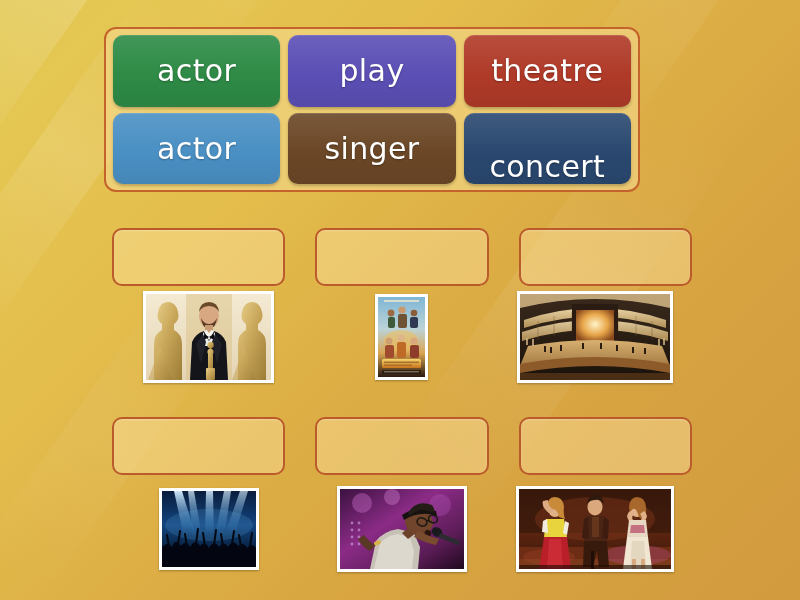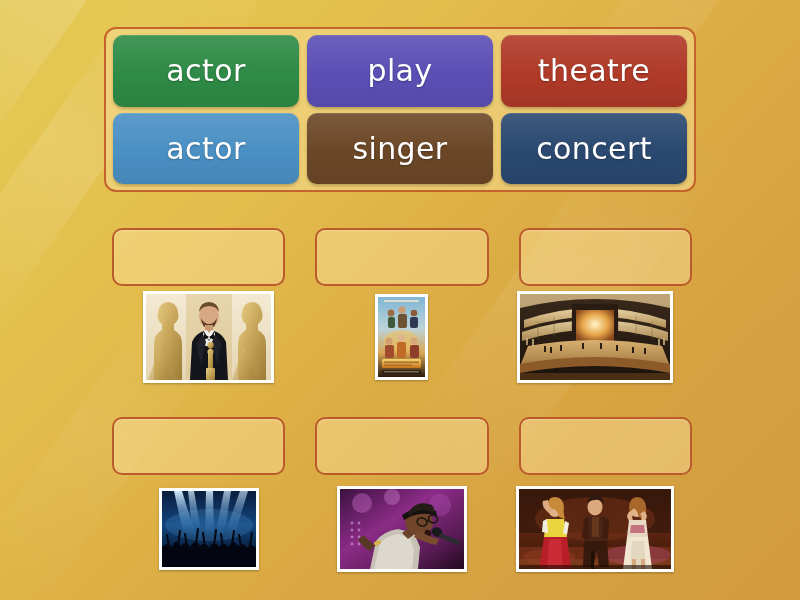--- a/index.html
+++ b/index.html
@@ -46,21 +46,21 @@
   .streak-c { left: 120px;  top: -140px; width: 300px; height: 90px;  opacity: .55; }
   .streak-d { left: 330px;  top: 250px;  width: 460px; height: 110px; opacity: .45; }
   .streak-e { left: 520px;  top: -40px;  width: 300px; height: 80px;  opacity: .40; }
   .streak-f { left: -60px;  top: 400px;  width: 330px; height: 80px;  opacity: .35; }
 
   
   #word-tray {
     position: absolute;
     left: 104px;
     top: 27px;
-    width: 592px;
+    width: 536px;
     height: 165px;
     background: rgba(243, 216, 139, 0.62);
     border: 2px solid #c4632b;
     border-radius: 12px;
     padding: 6px 7px;
     display: flex;
     flex-direction: column;
     gap: 6px;
   }
 
@@ -173,21 +173,21 @@
         <span class="label">theatre</span>
       </div>
     </div>
     <div class="tile-row">
       <div class="word-tile" style="background-color: rgb(74, 144, 196);">
         <span class="label">actor</span>
       </div>
       <div class="word-tile" style="background-color: rgb(107, 71, 38);">
         <span class="label">singer</span>
       </div>
-      <div class="word-tile" style="background-color: rgb(42, 72, 112);">
+      <div class="word-tile" style="background-color: rgb(42, 72, 112); align-items: flex-end;">
         <span class="label">concert</span>
       </div>
     </div>
   </div>
 
   <div class="dropzone-row" id="dropzone-row-1">
     <div class="dropzone"></div>
     <div class="dropzone"></div>
     <div class="dropzone"></div>
   </div>

